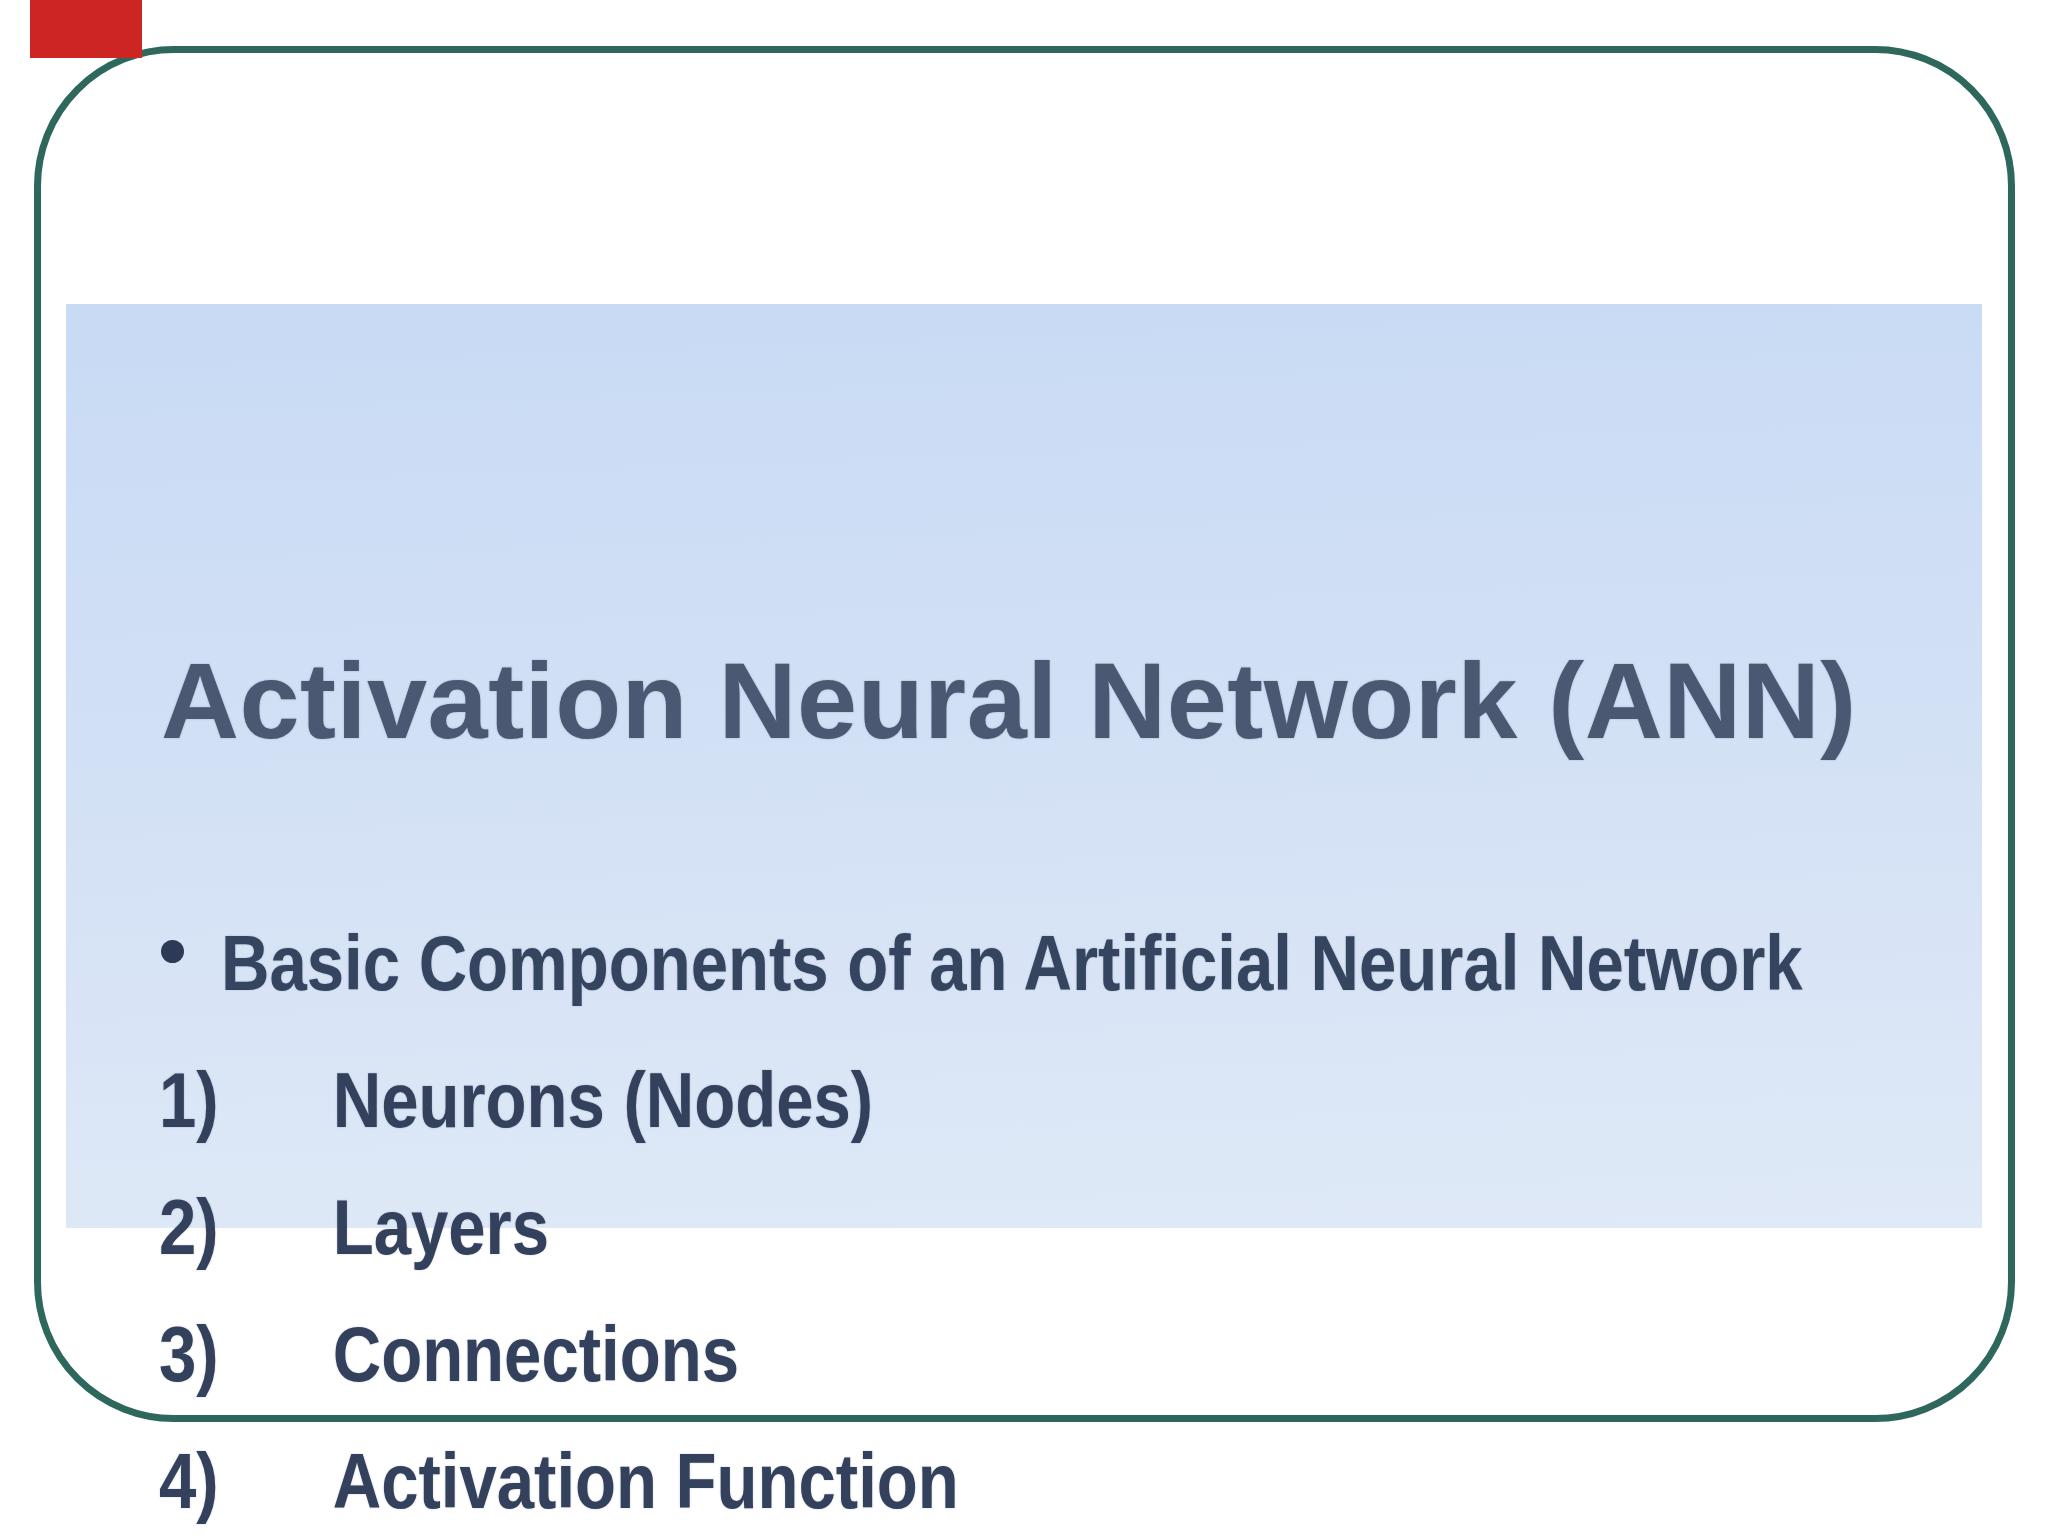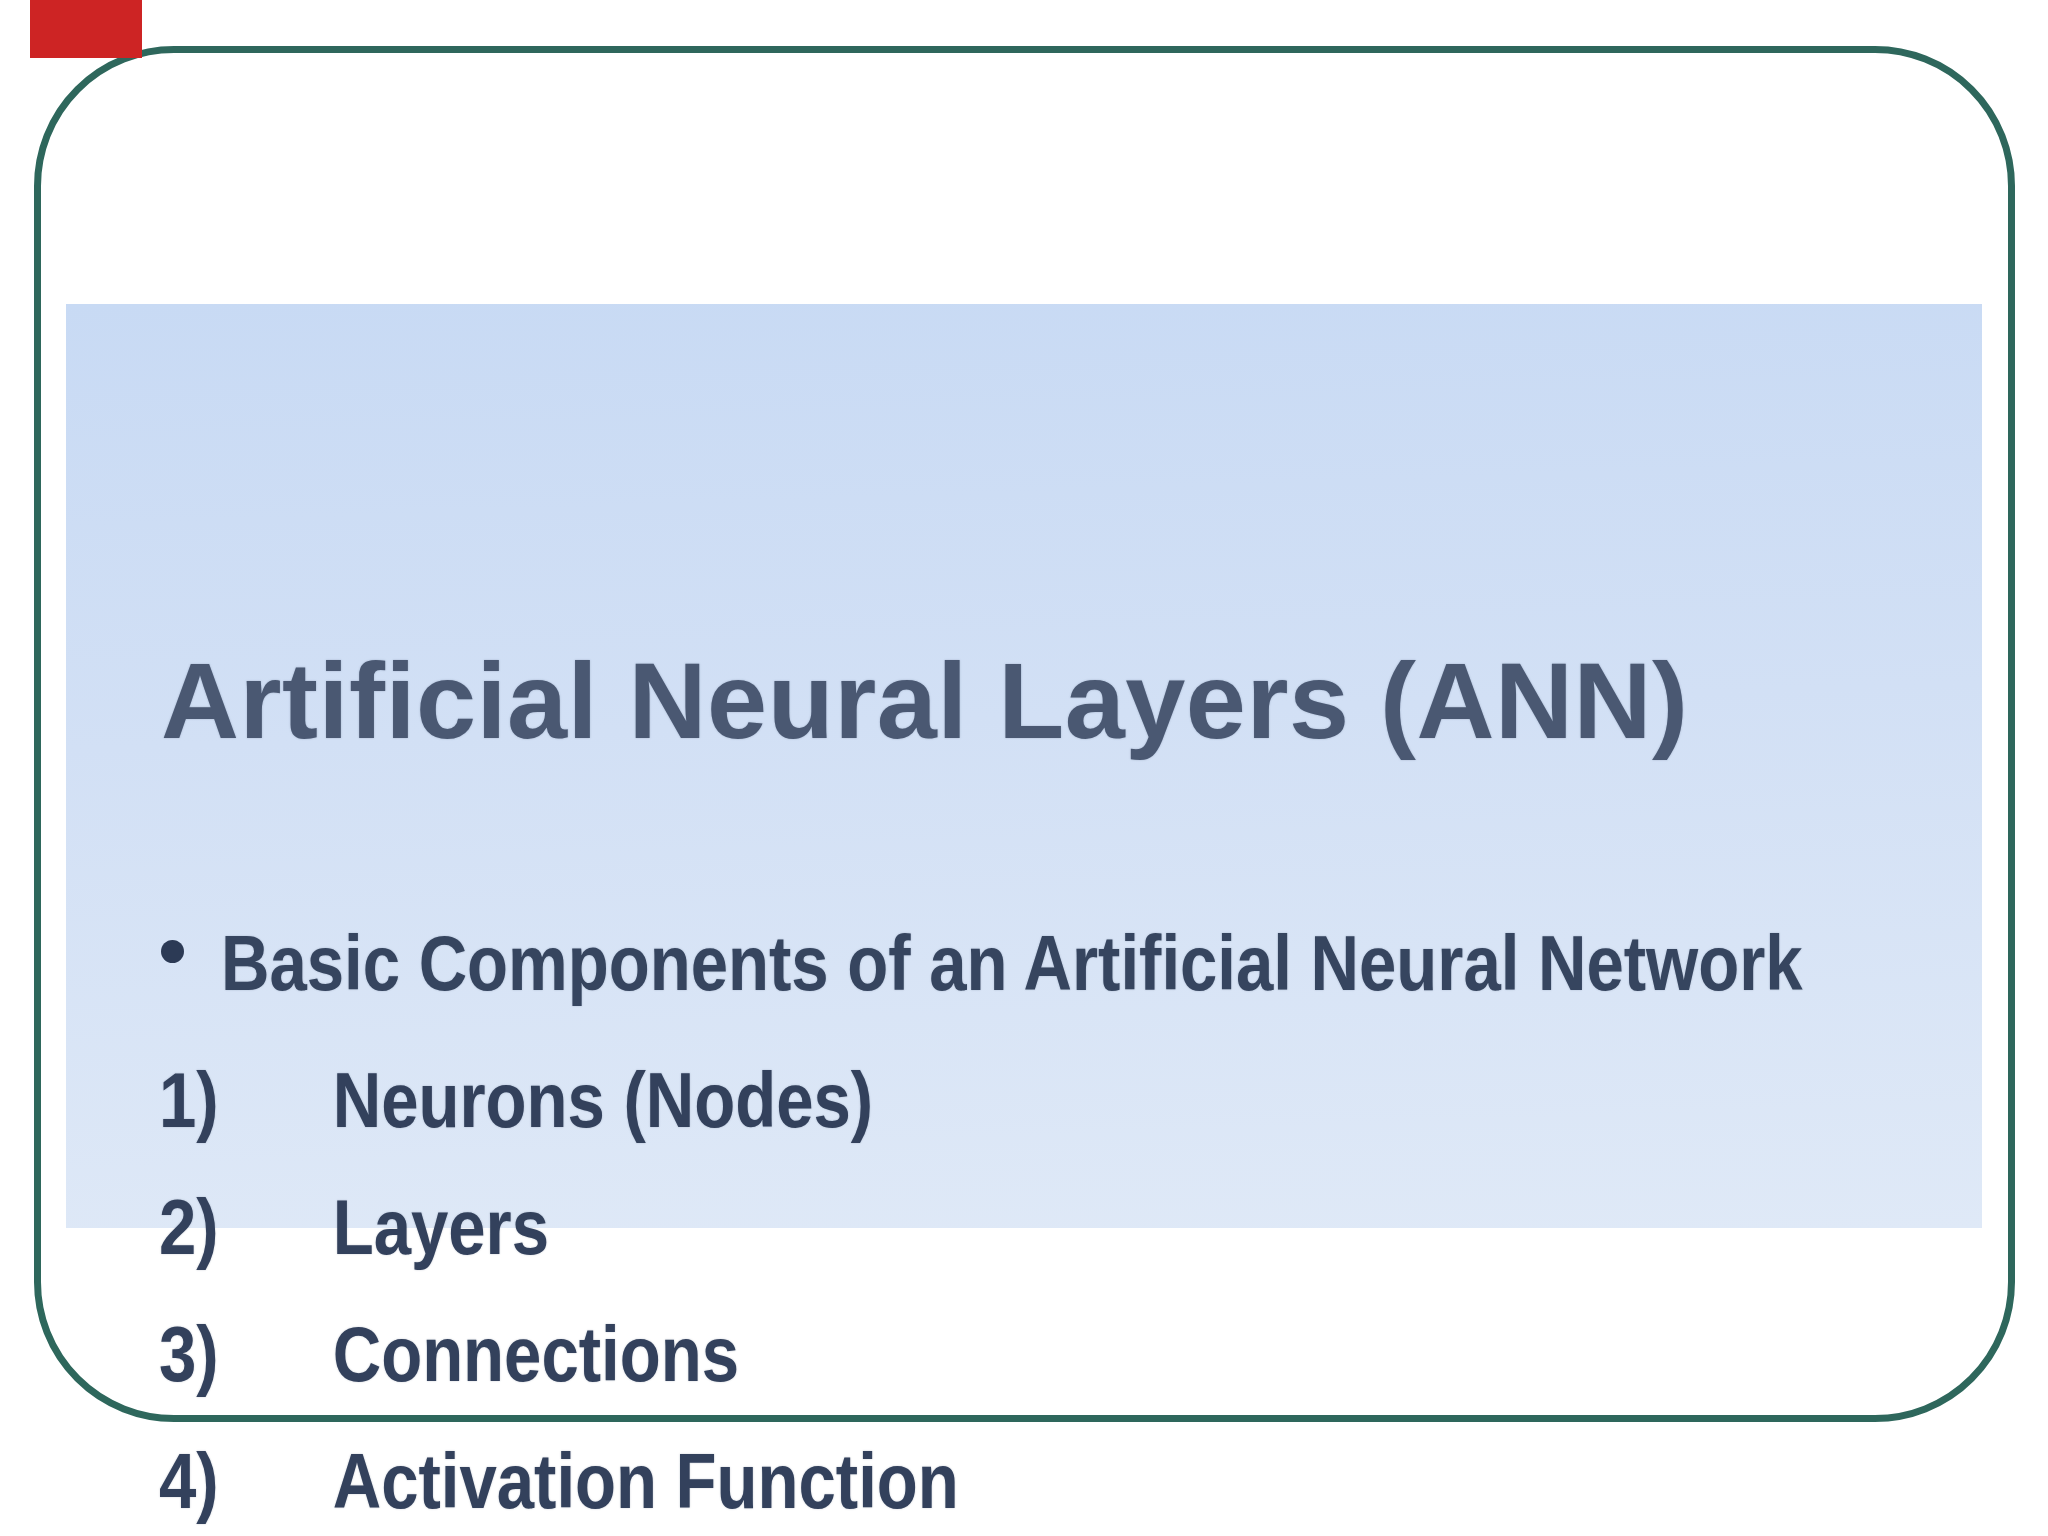--- a/index.html
+++ b/index.html
@@ -88,21 +88,21 @@
 <body>
 
 <div class="canvas">
 
   <div class="frame"></div>
 
   <div class="red-marker"></div>
 
   <div class="slide">
 
-    <div class="slide-title">Artificial Neural Layers (ANN)</div>
+    <div class="slide-title">Activation Neural Network (ANN)</div>
 
     <div class="bullet-row">
       <span class="bullet-dot"></span>
       <span class="bullet-text">Basic Components of an Artificial Neural Network</span>
     </div>
 
     <div class="list">
 
       <div class="list-item item-1">
         <span class="item-number">1)</span>

